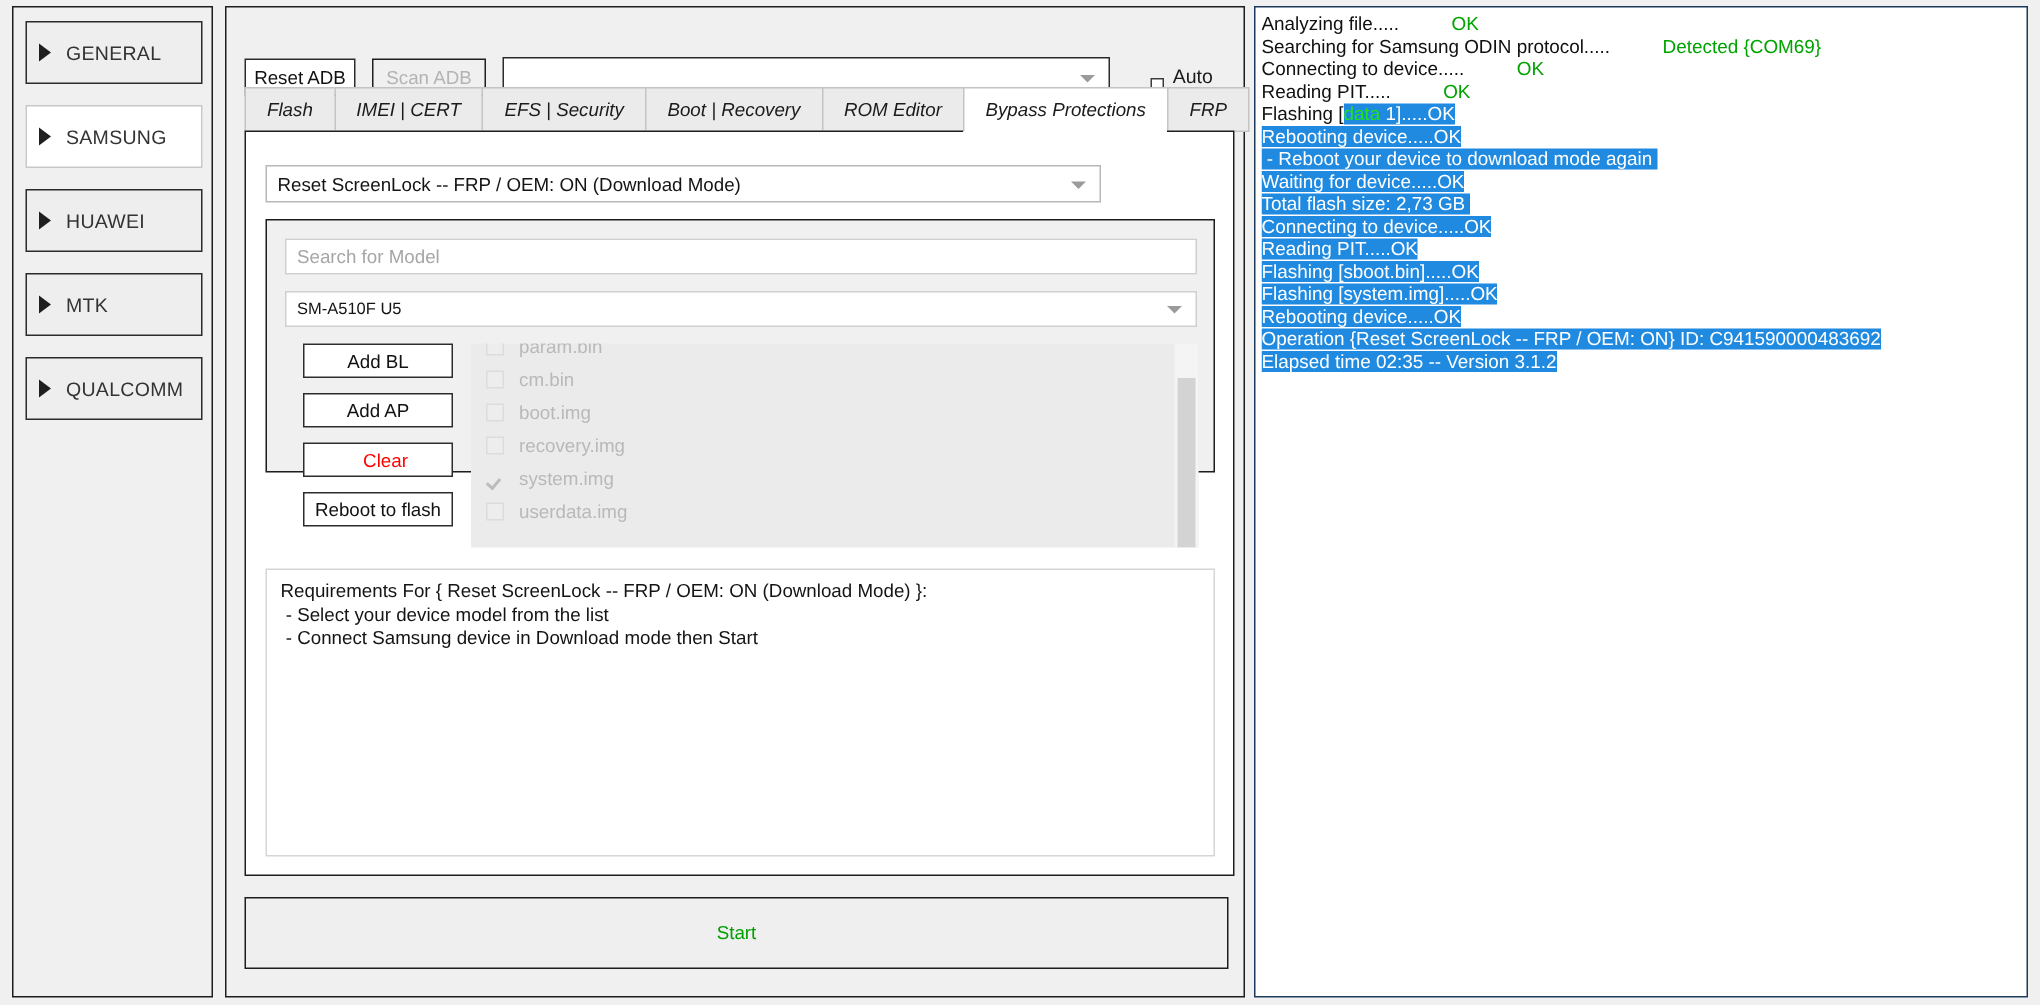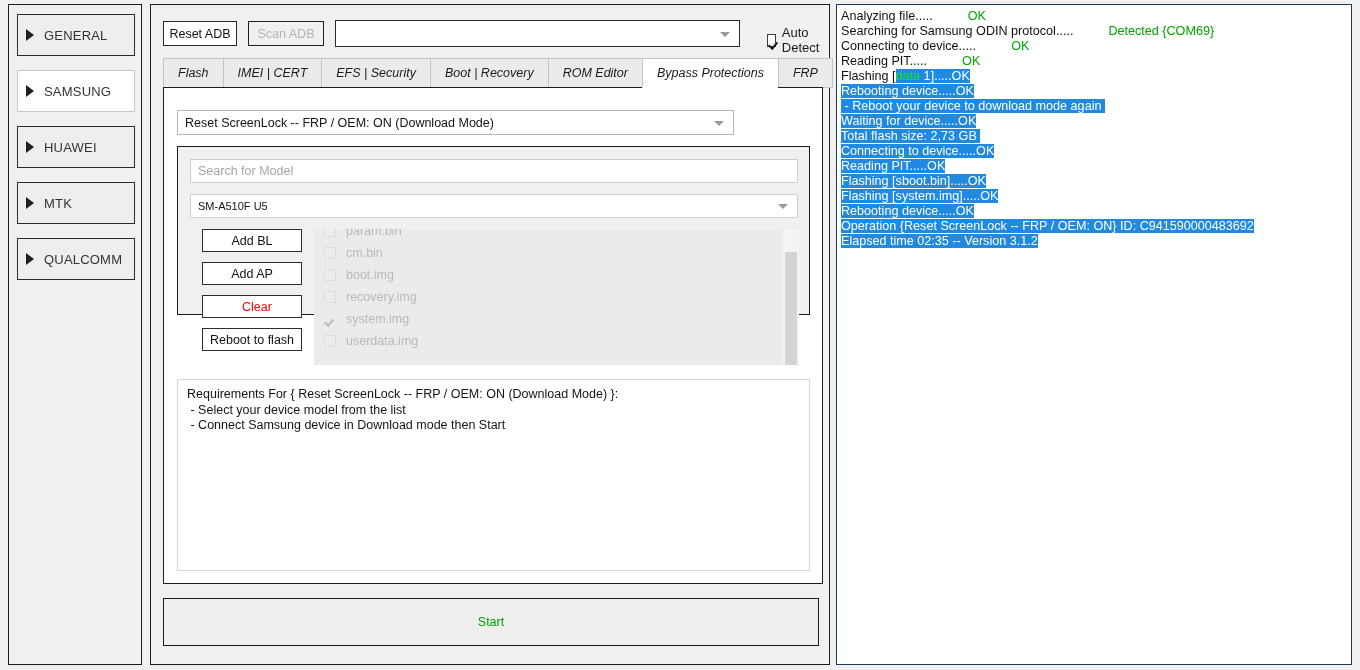--- a/index.html
+++ b/index.html
@@ -54,21 +54,21 @@
   
   #main {
     position: absolute;
     left: 150px; top: 4px;
     width: 680px; height: 661px;
     background: #f0f0f0;
     border: 1px solid #1d1d1d;
   }
 
   
-  #toolbar { position: absolute; left: 12px; top: 13px; width: 660px; height: 32px; }
+  #toolbar { position: absolute; left: 12px; top: 31px; width: 660px; height: 32px; }
   .btn {
     background: #f0f0f0;
     border: 1px solid #1f1f1f;
     font-family: "Liberation Sans", sans-serif;
     font-size: 12.5px;
     color: #111;
     cursor: pointer;
     padding: 0;
   }
   #reset-adb { position: absolute; left: 0; top: 3px; width: 74px; height: 25px; background:#fff; border:1px solid #2a2a2a;}

